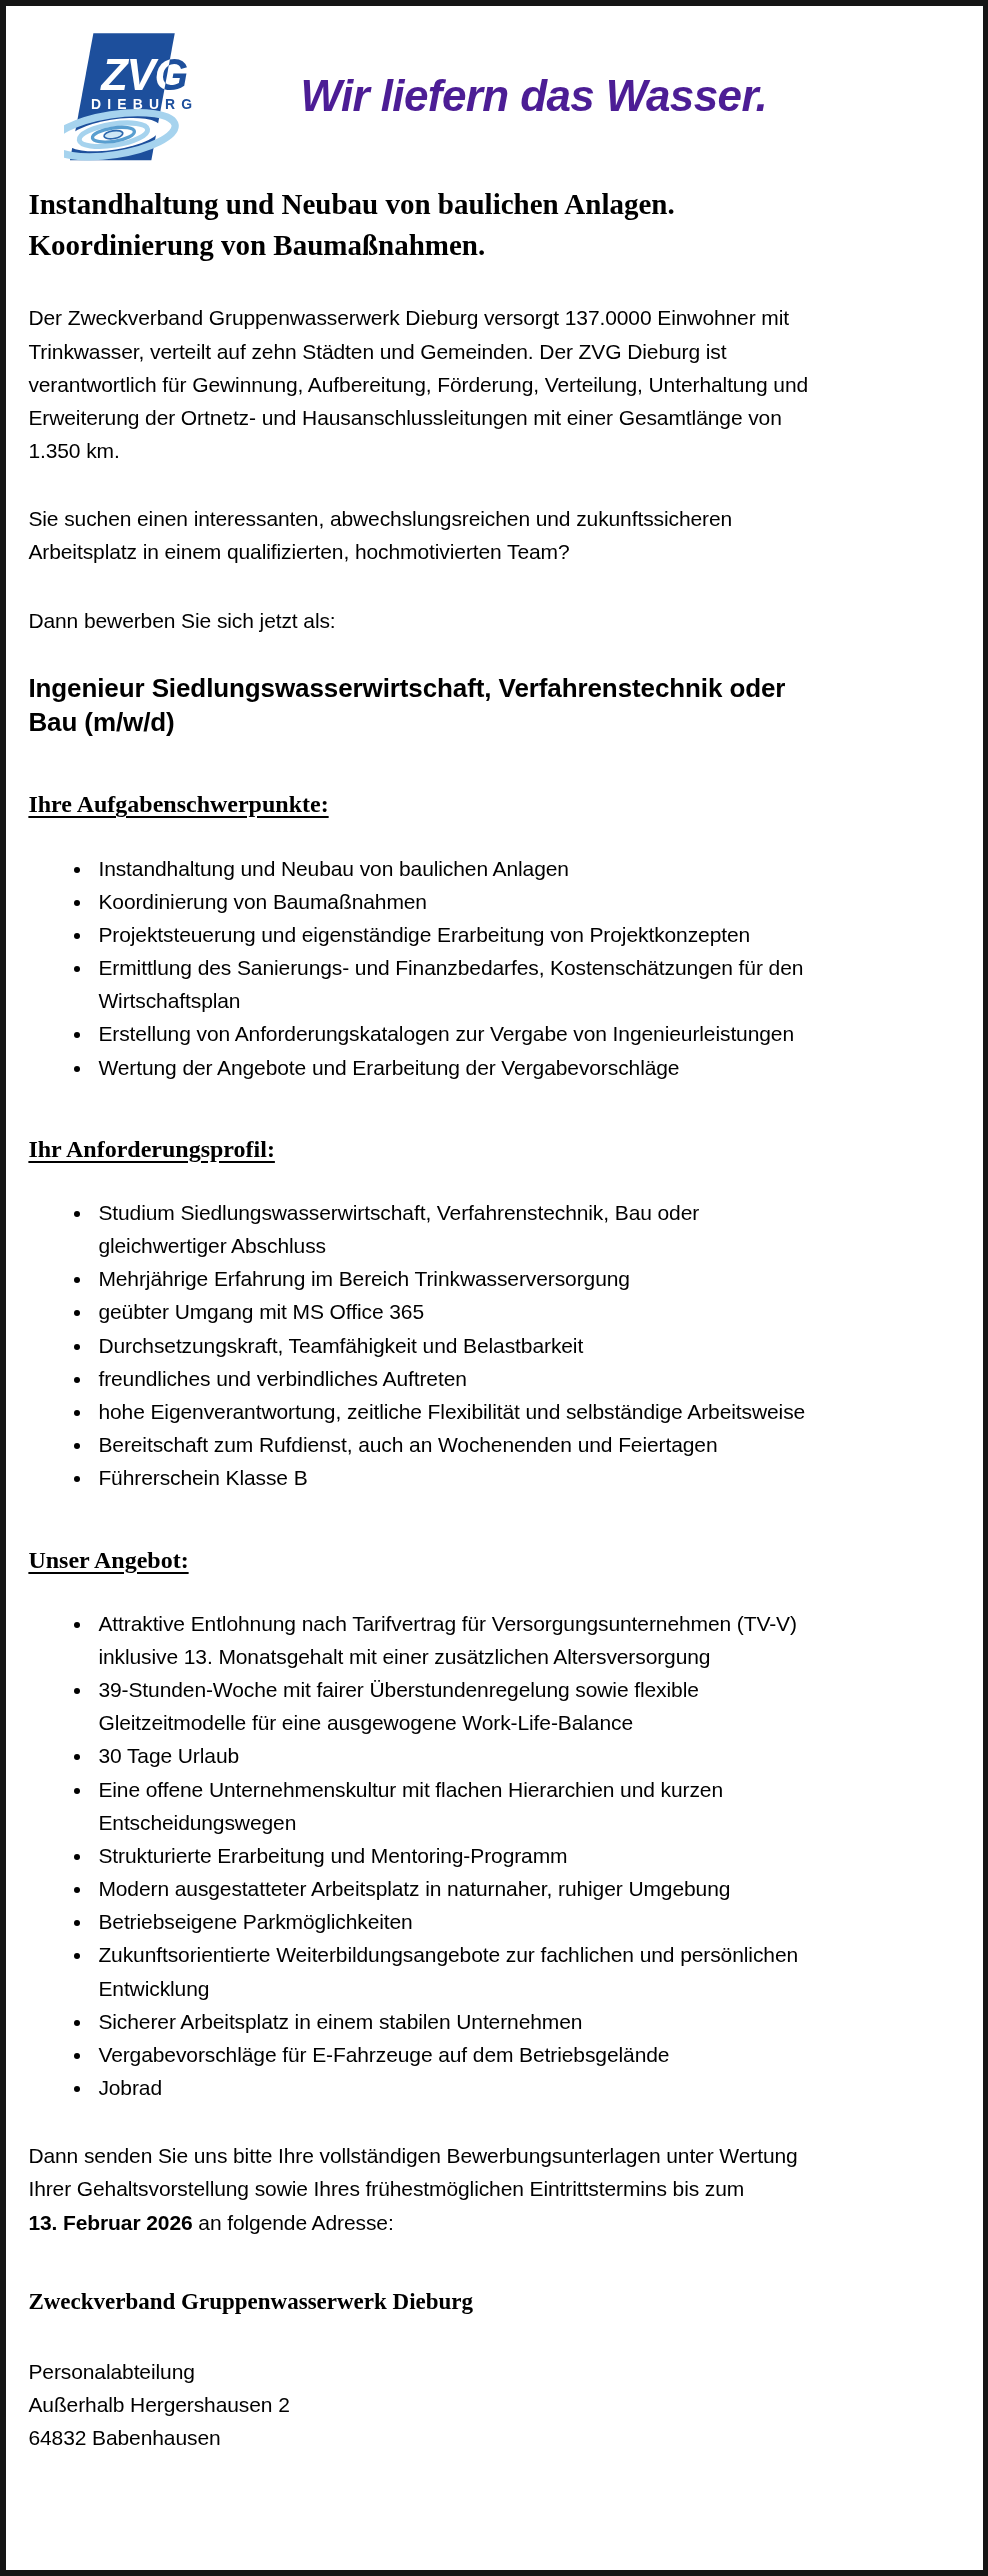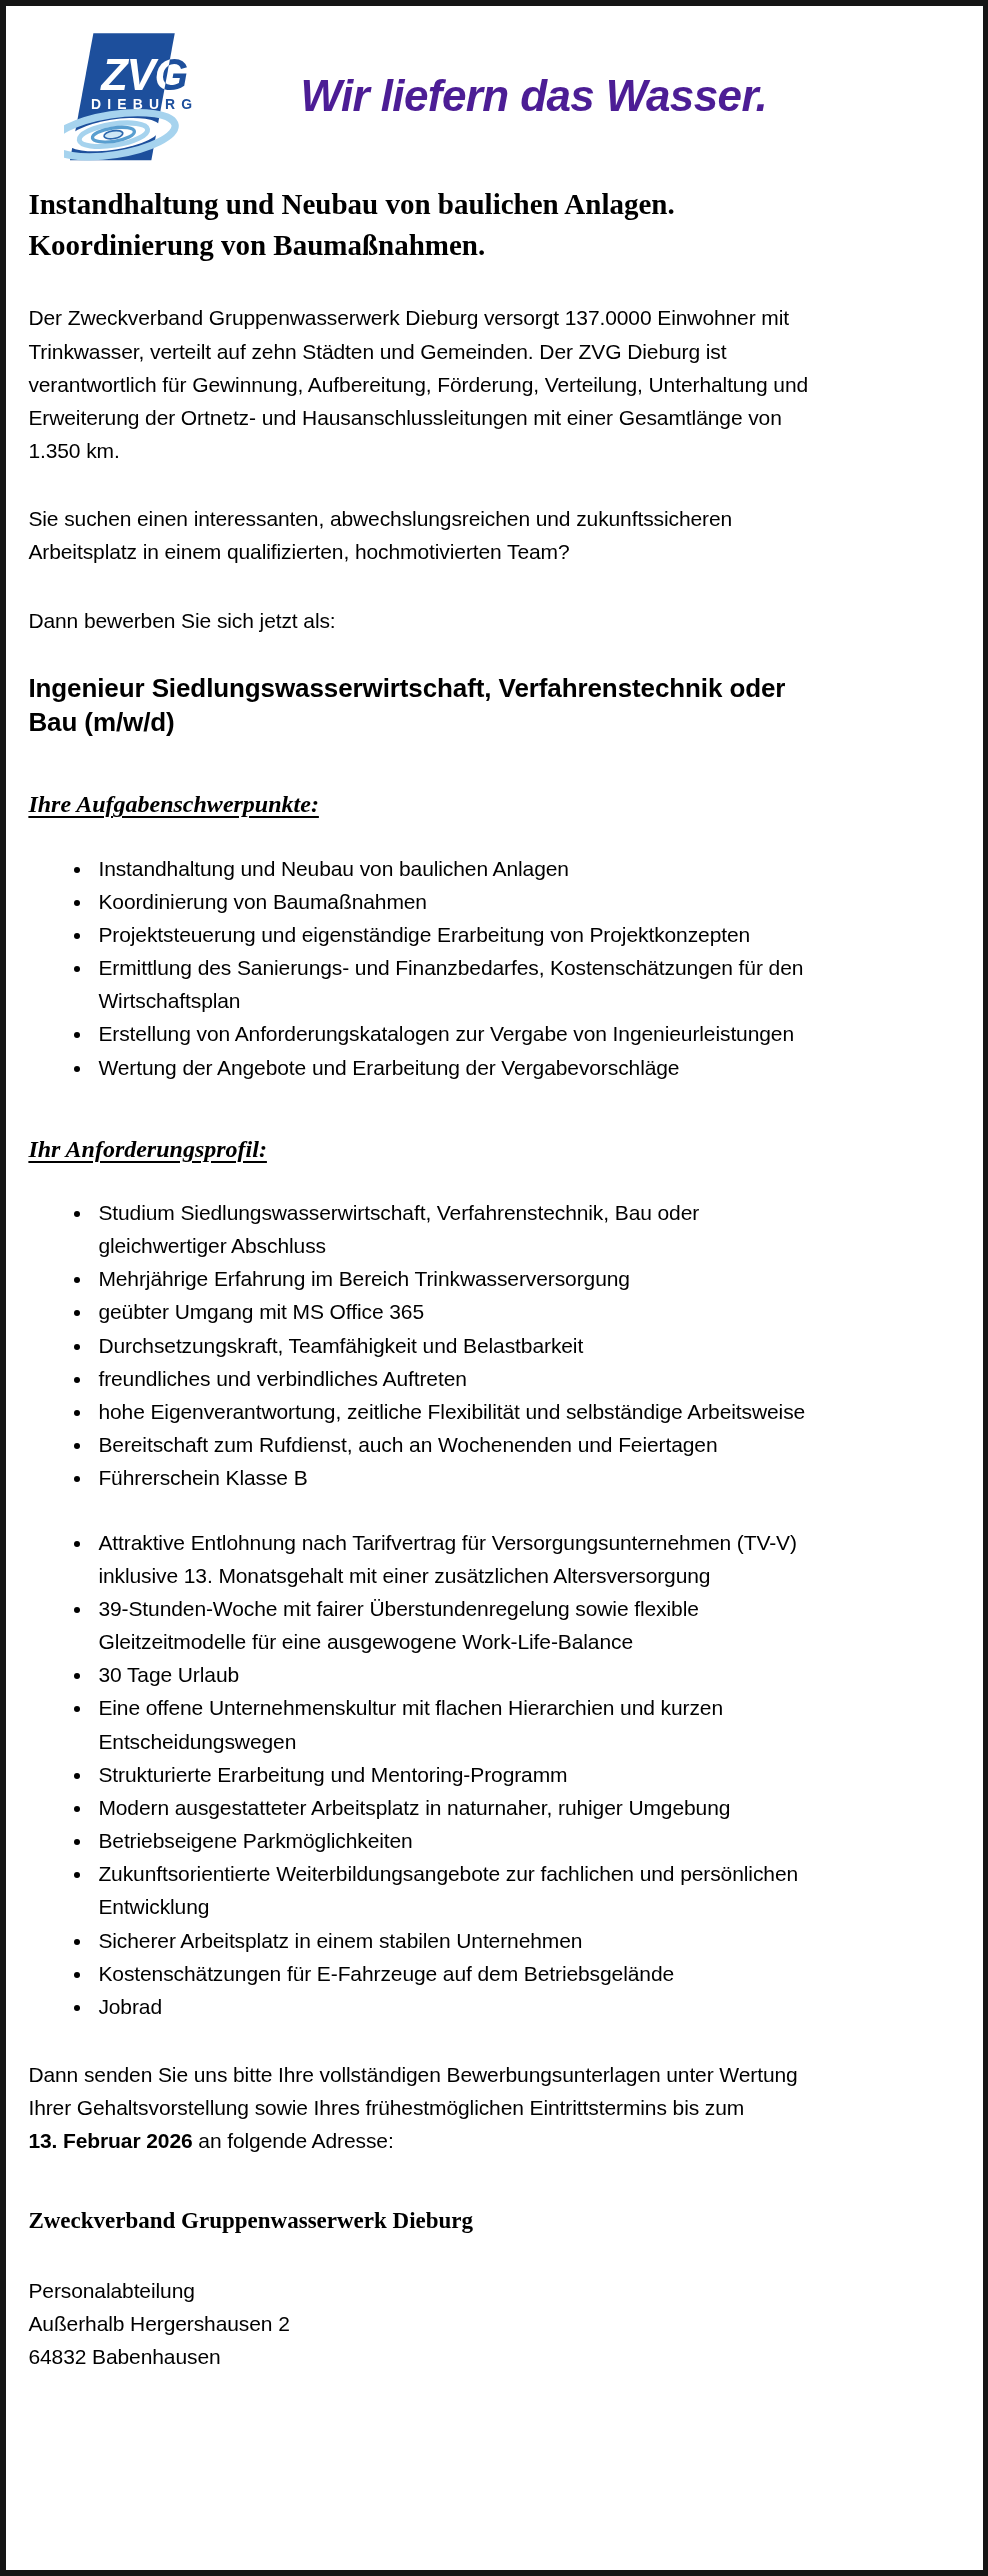--- a/index.html
+++ b/index.html
@@ -47,21 +47,20 @@
   .section-heading {
     font-family: "Liberation Serif", serif;
     font-weight: bold;
     font-size: 24px;
     line-height: 1.3;
     letter-spacing: 0;
     text-decoration: underline;
     text-underline-offset: 4.4px;
     text-decoration-thickness: 1.9px;
     margin-top: 50px;
-    font-style: italic;
   }
   .interest-heading {
     font-family: "Liberation Serif", serif;
     font-weight: bold;
     font-size: 23px;
     letter-spacing: 0;
     margin-top: 52px;
   }
   .company-name {
     font-family: "Liberation Serif", serif;
@@ -150,36 +149,37 @@
 gleichwertiger Abschluss</li>
       <li>Mehrjährige Erfahrung im Bereich Trinkwasserversorgung</li>
       <li>geübter Umgang mit MS Office 365</li>
       <li>Durchsetzungskraft, Teamfähigkeit und Belastbarkeit</li>
       <li>freundliches und verbindliches Auftreten</li>
       <li>hohe Eigenverantwortung, zeitliche Flexibilität und selbständige Arbeitsweise</li>
       <li>Bereitschaft zum Rufdienst, auch an Wochenenden und Feiertagen</li>
       <li>Führerschein Klasse B</li>
     </ul>
 
+  <div class="section-heading">Unser Angebot:</div>
   <ul class="bullets">
 
   <li>Attraktive Entlohnung nach Tarifvertrag für Versorgungsunternehmen (TV-V)
 inklusive 13. Monatsgehalt mit einer zusätzlichen Altersversorgung</li>
       <li>39-Stunden-Woche mit fairer Überstundenregelung sowie flexible
 Gleitzeitmodelle für eine ausgewogene Work-Life-Balance</li>
       <li>30 Tage Urlaub</li>
       <li>Eine offene Unternehmenskultur mit flachen Hierarchien und kurzen
 Entscheidungswegen</li>
       <li>Strukturierte Erarbeitung und Mentoring-Programm</li>
       <li>Modern ausgestatteter Arbeitsplatz in naturnaher, ruhiger Umgebung</li>
       <li>Betriebseigene Parkmöglichkeiten</li>
       <li>Zukunftsorientierte Weiterbildungsangebote zur fachlichen und persönlichen
 Entwicklung</li>
       <li>Sicherer Arbeitsplatz in einem stabilen Unternehmen</li>
-      <li>Kostenschätzungen für E-Fahrzeuge auf dem Betriebsgelände</li>
+      <li>Vergabevorschläge für E-Fahrzeuge auf dem Betriebsgelände</li>
       <li>Jobrad</li>
     </ul>
 
 
   <p class="para"><span>Dann senden Sie uns bitte Ihre vollständigen Bewerbungsunterlagen unter Wertung
 Ihrer Gehaltsvorstellung sowie Ihres frühestmöglichen Eintrittstermins bis zum
 </span><b class="deadline">13. Februar 2026</b> <span>an folgende Adresse:</span></p>
 
   <div class="company-name">Zweckverband Gruppenwasserwerk Dieburg</div>
 

